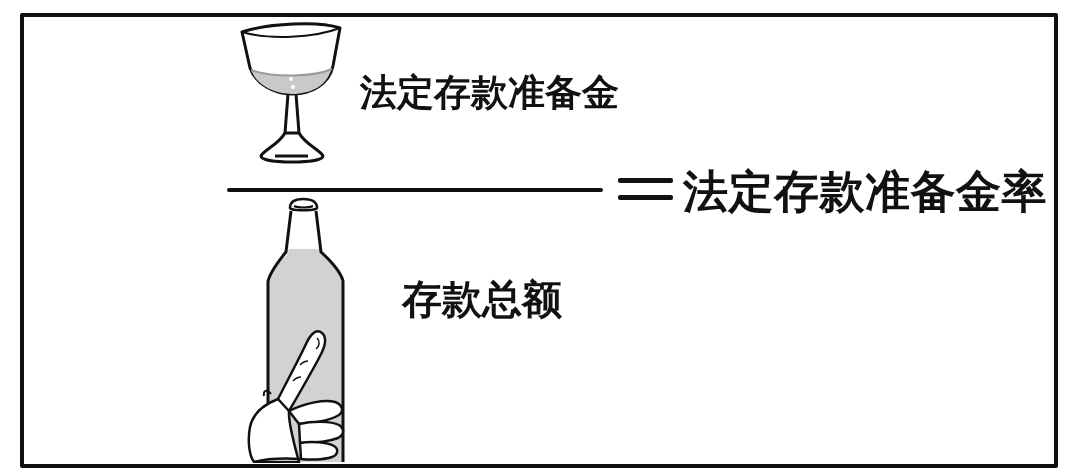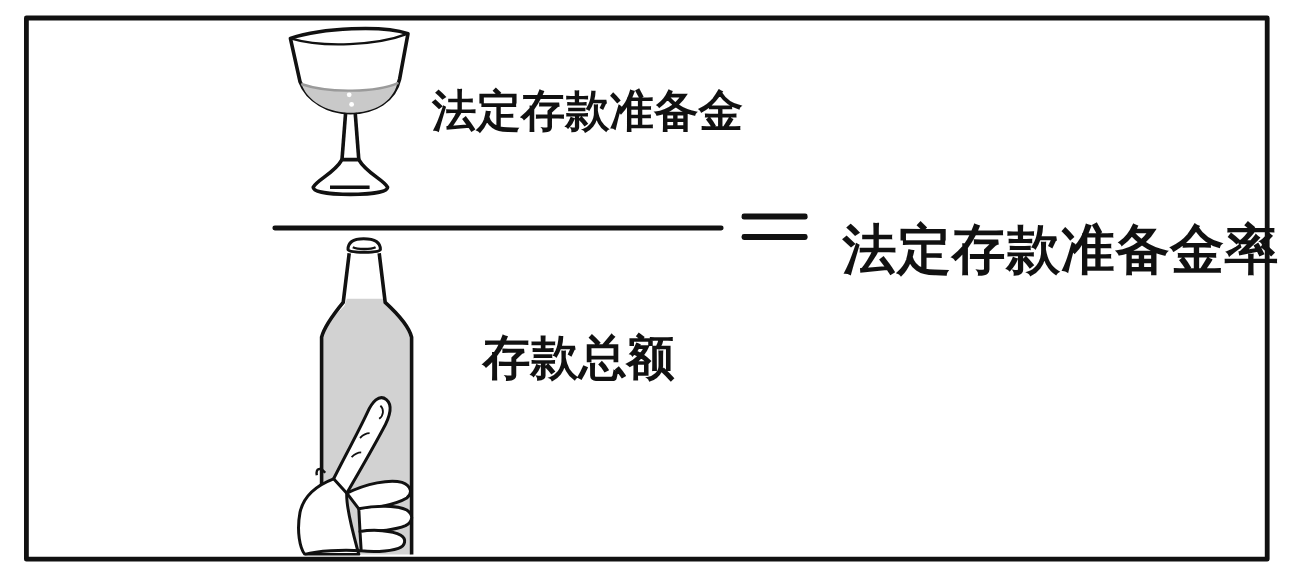--- a/index.html
+++ b/index.html
@@ -33,21 +33,21 @@
   .label {
     position: absolute;
     color: var(--text);
     font-weight: 700;
     line-height: 1;
     white-space: nowrap;
     z-index: 3;
   }
   .num-label    { left: 360px; top: 74px;  font-size: 37px; }
   .den-label    { left: 402px; top: 279px; font-size: 40px; text-align: center; }
-  .result-label { left: 702px; top: 169px; font-size: 45px; letter-spacing: 0.5px; margin-top: 16px; }
+  .result-label { left: 683px; top: 169px; font-size: 45px; letter-spacing: 0.5px; }
   .frac-bar {
     position: absolute;
     left: 227px; top: 188px;
     width: 376px; height: 4px;
     background: var(--text);
     border-radius: 2px;
     z-index: 3;
   }
   .equals {
     position: absolute;

